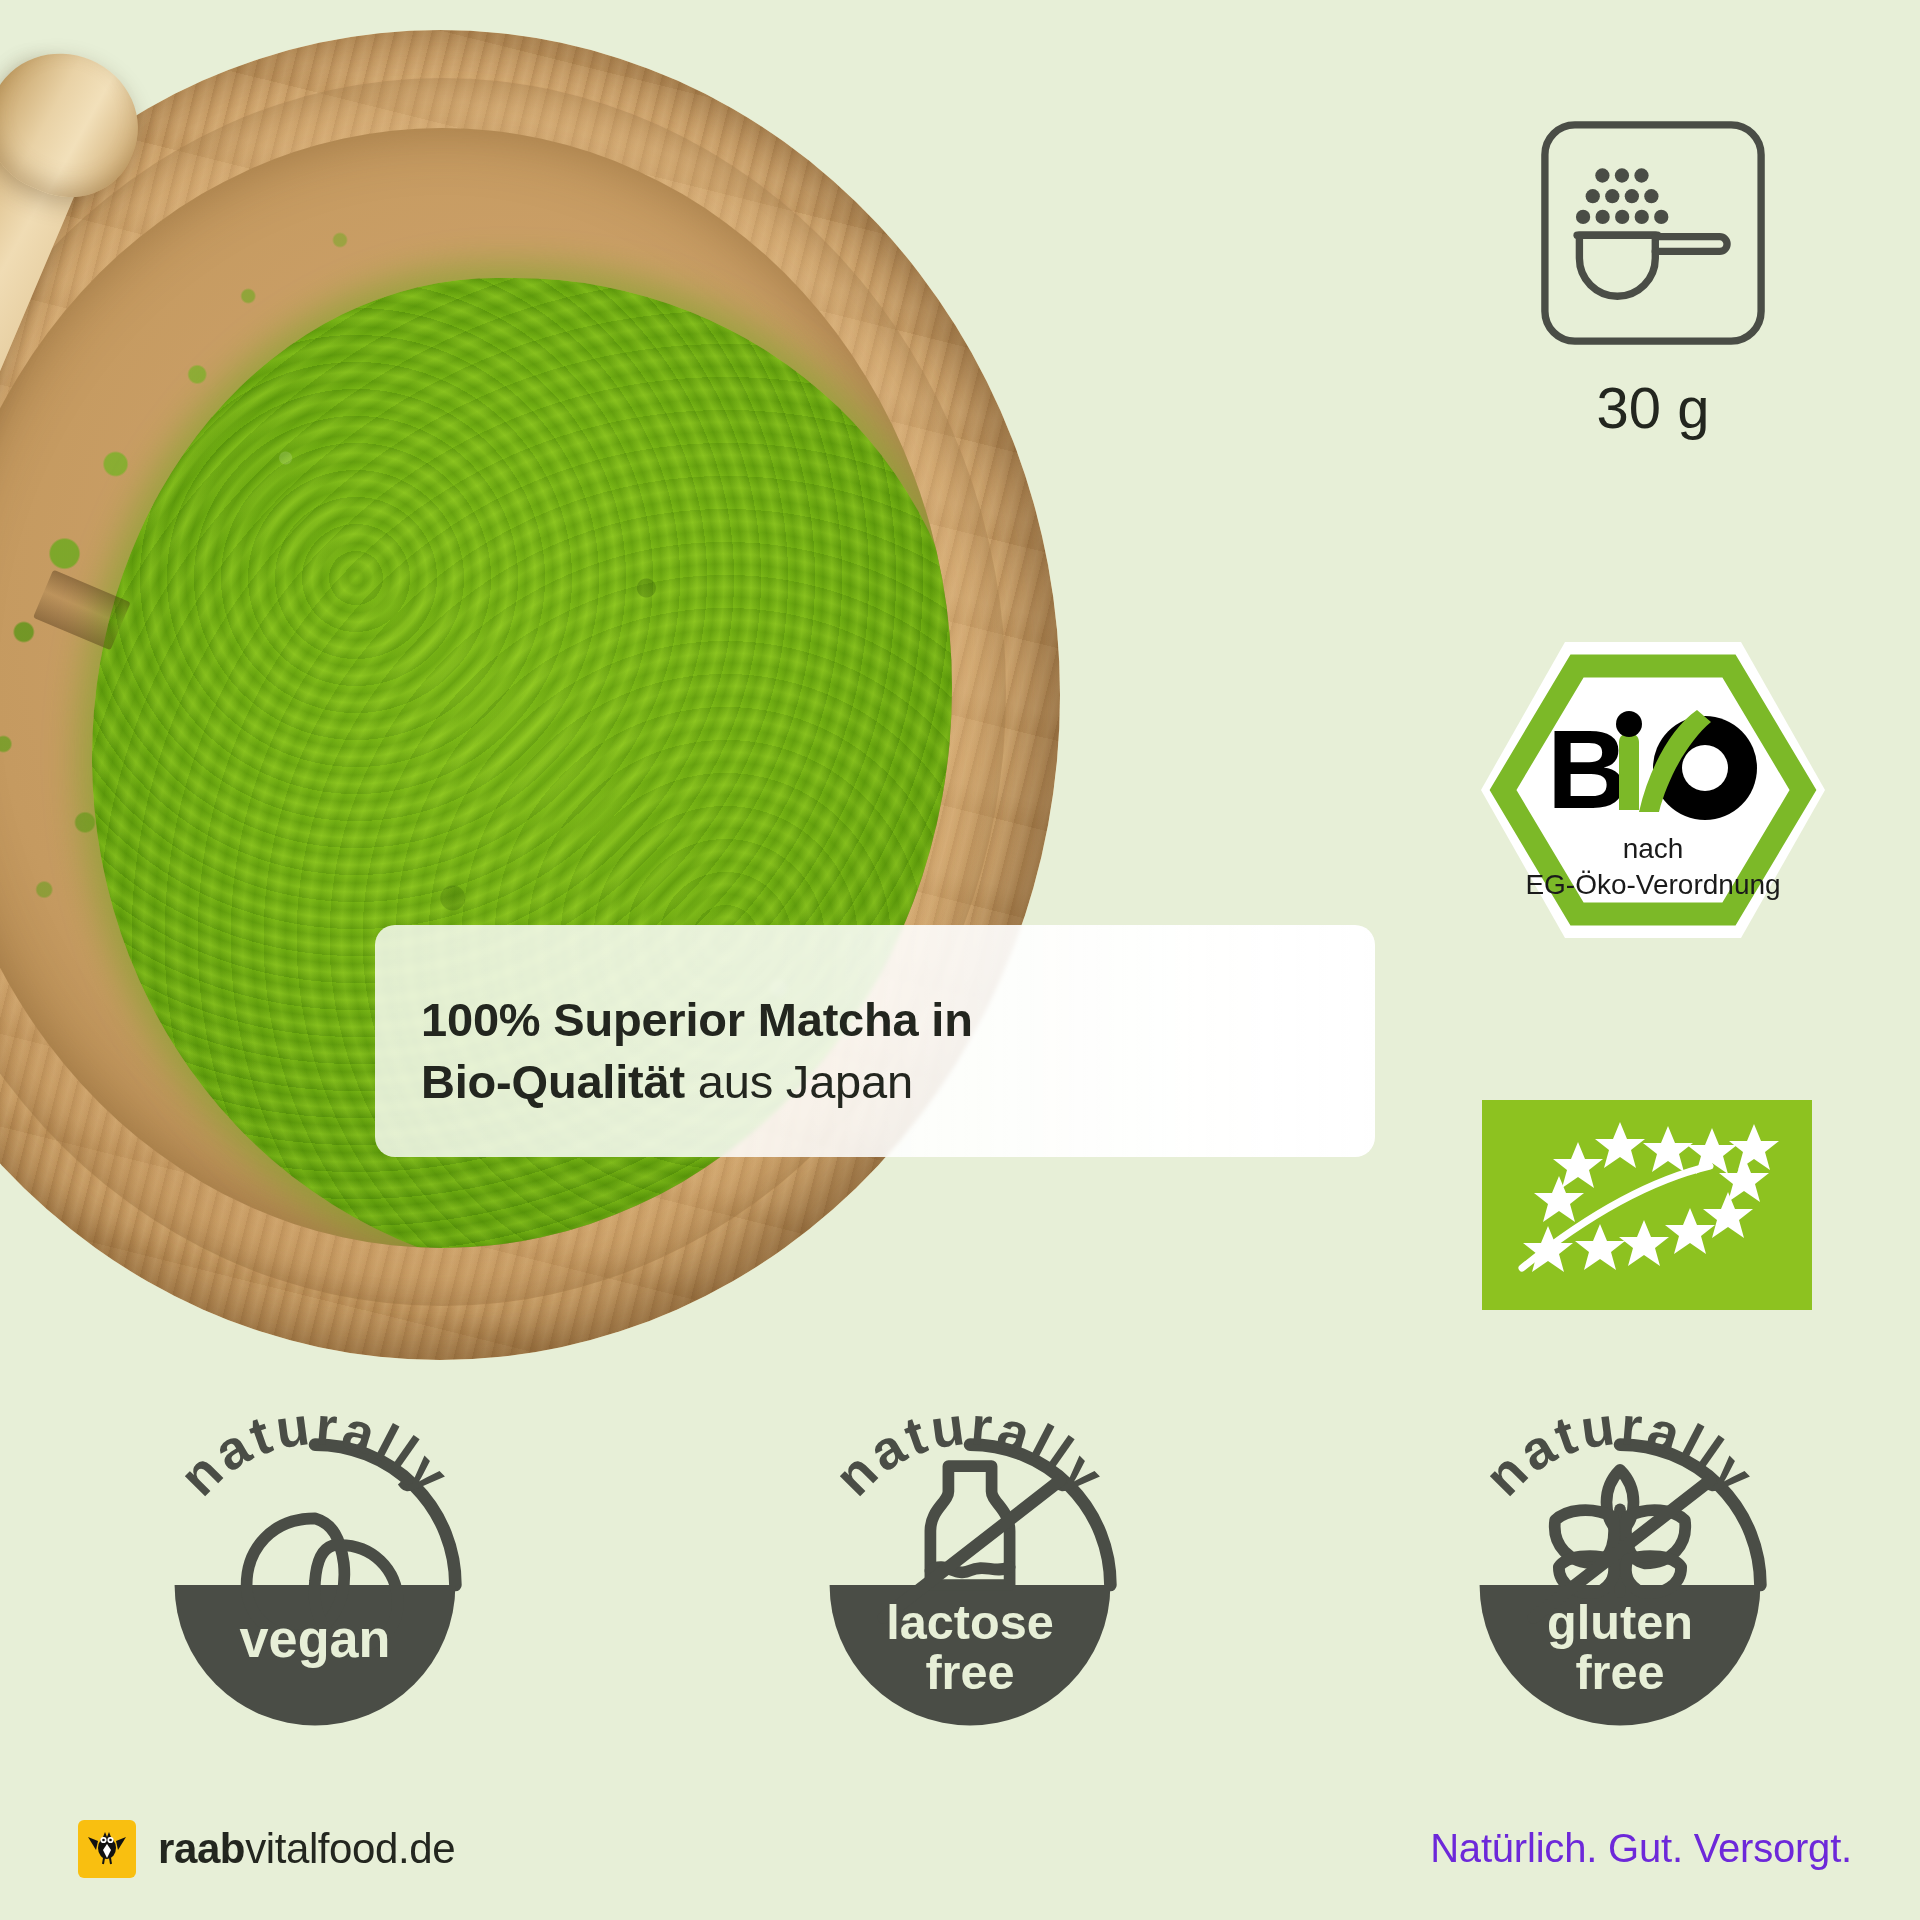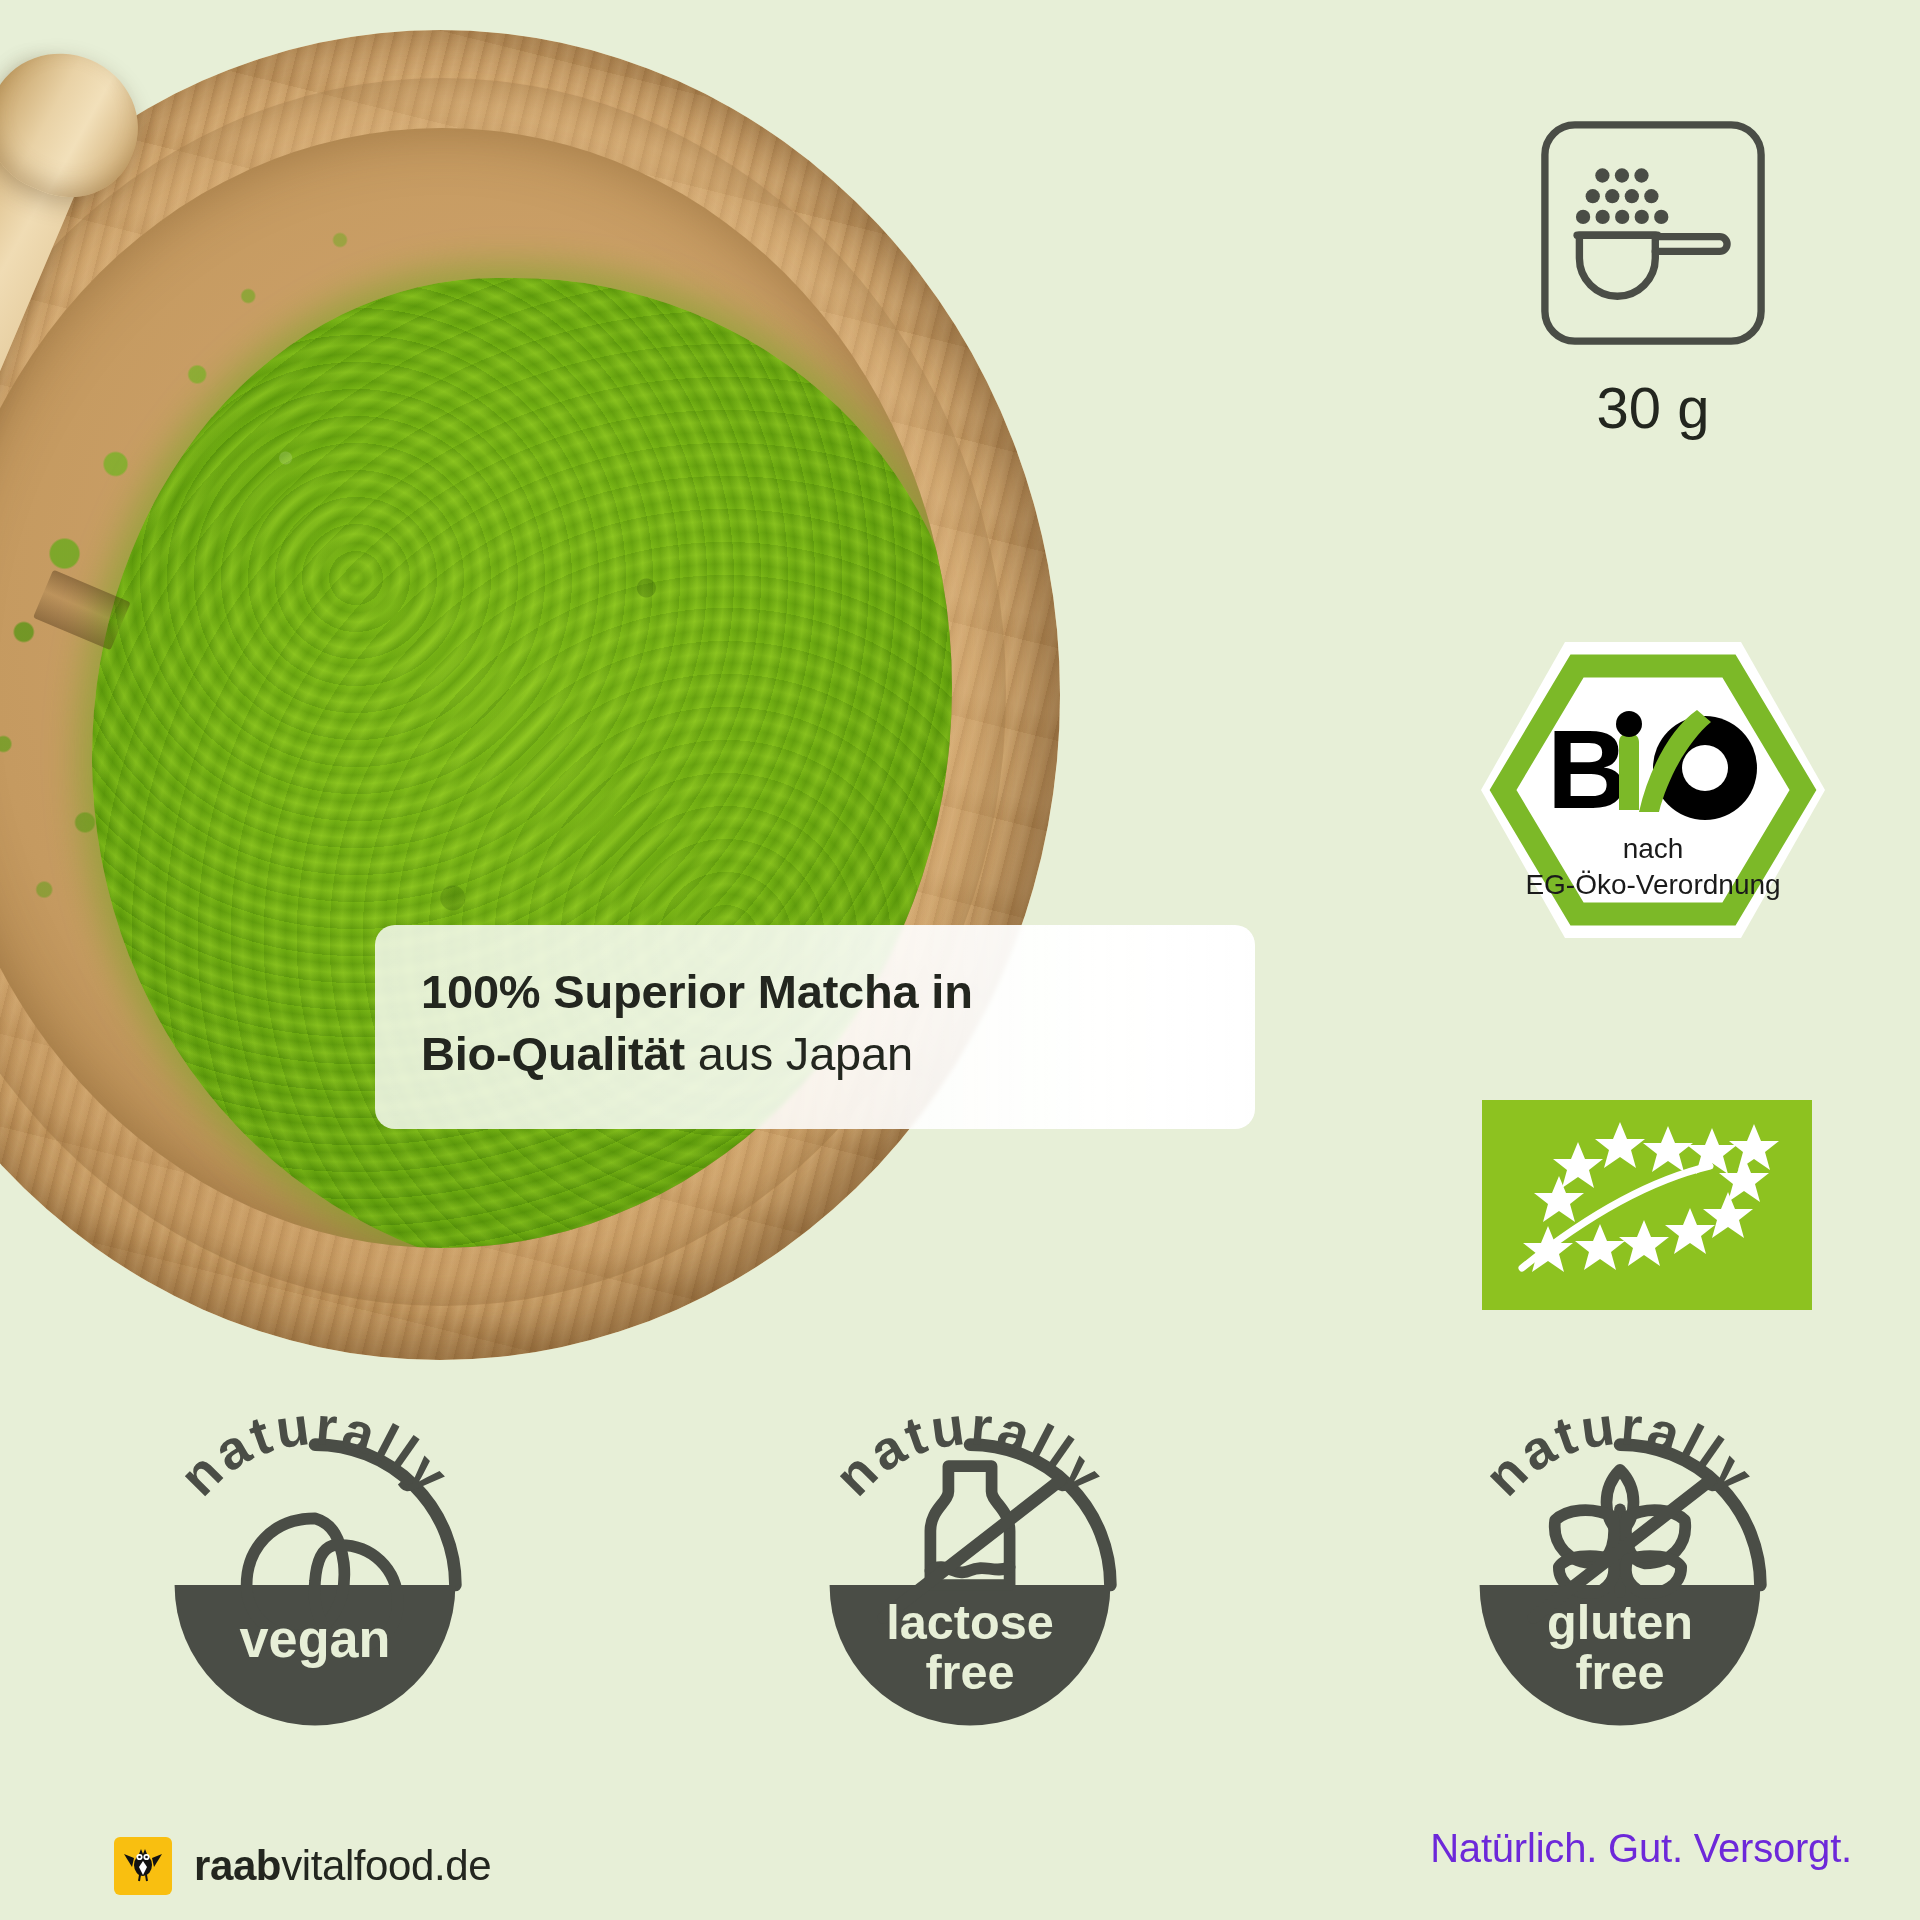--- a/index.html
+++ b/index.html
@@ -146,22 +146,22 @@
     background: linear-gradient(180deg, rgba(70,46,18,0.55), rgba(70,46,18,0.10) 45%, rgba(70,46,18,0.55));
     border-radius: 3px;
     opacity: .75;
   }
 
   
   .headline-banner {
     position: absolute;
     left: 375px;
     top: 925px;
-    width: 880px;
-    padding: 36px 46px 44px 46px;
+    width: 1000px;
+    padding: 64px 46px 44px 46px;
     border-radius: 20px;
     background: linear-gradient(90deg,
       rgba(255,255,255,0.80) 0%,
       rgba(255,255,255,0.86) 45%,
       rgba(255,255,255,0.97) 82%,
       rgba(255,255,255,1) 100%);
     backdrop-filter: blur(2px);
   }
   .headline-banner p {
     font-size: 47px;
@@ -214,22 +214,22 @@
   .badge-gluten  { left: 1440px; }
 
   
   .footer {
     position: absolute;
     left: 0; bottom: 0;
     width: 1920px; height: 130px;
   }
   .brand {
     position: absolute;
-    left: 78px; top: 47px;
-    display: flex; align-items: center; gap: 22px; margin-left: 36px;
+    left: 78px; top: 30px;
+    display: flex; align-items: center; gap: 22px;
   }
   .brand-mark {
     width: 58px; height: 58px;
     background: #f9bf10;
     border-radius: 6px;
     display: flex; align-items: center; justify-content: center;
   }
   .brand-text {
     font-size: 42px;
     color: #23261f;

